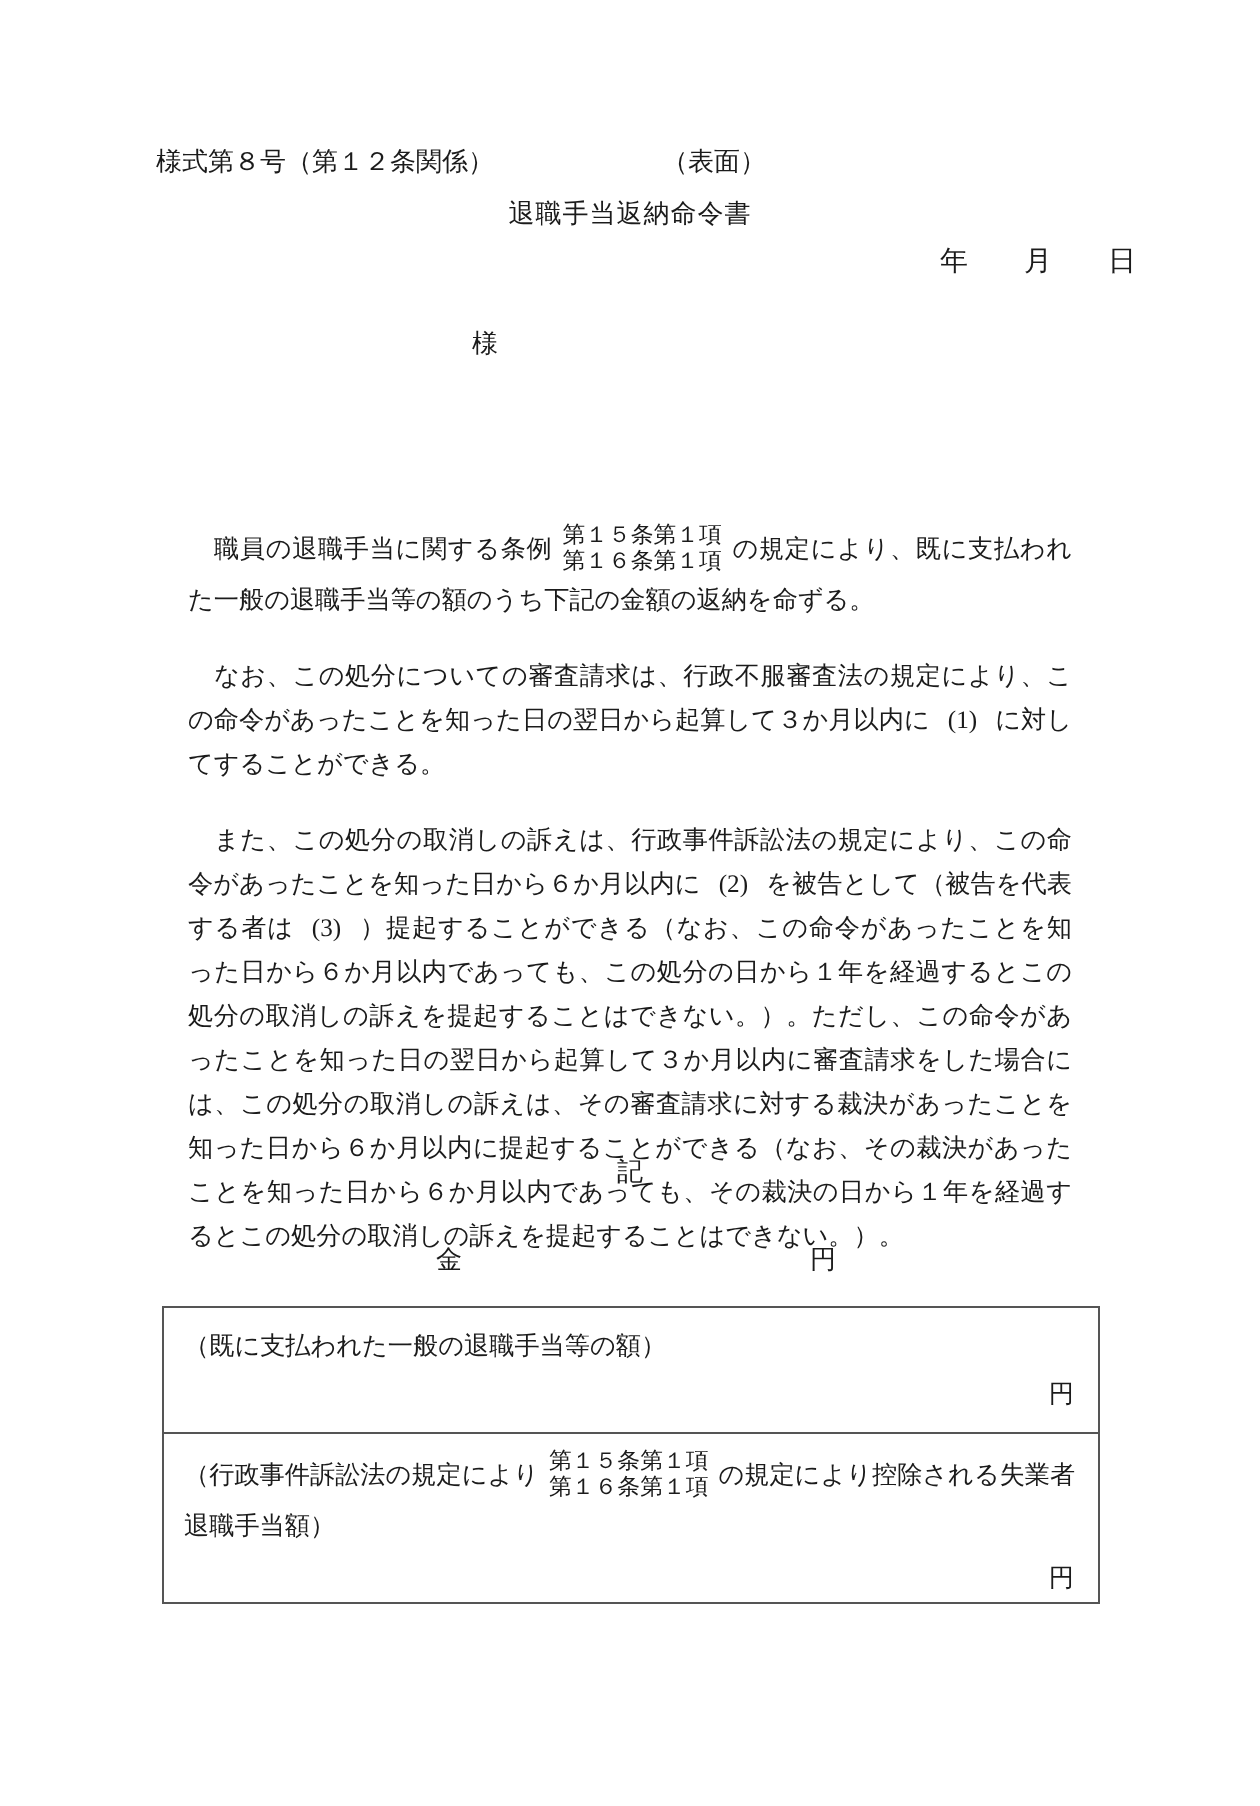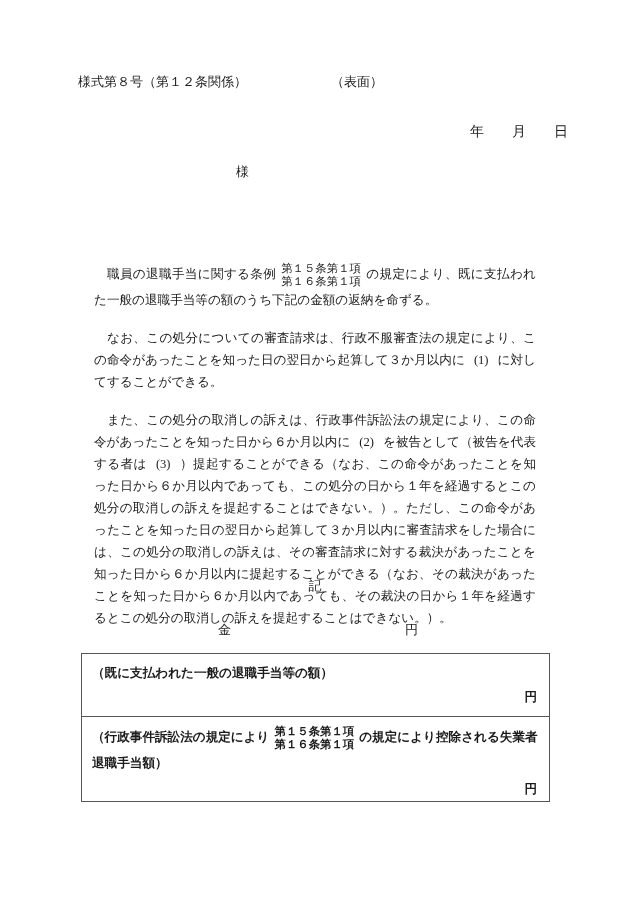--- a/index.html
+++ b/index.html
@@ -26,20 +26,21 @@
 
   
   .hdr-row {
     position: absolute;
     left: 78px;
     top: 72px;
     width: 474px;
     font-size: 13px;
     line-height: 20px;
     white-space: nowrap;
+    font-family: Liberation Mono, monospace;
   }
   .hdr-form-no {
     display: inline-block;
   }
   .hdr-side {
     display: inline-block;
     margin-left: 84px;
   }
 
   .doc-title {
@@ -167,21 +168,20 @@
     border: 1px solid #555555;
     border-collapse: collapse;
     box-sizing: border-box;
   }
   .tbl .row {
     border-bottom: 1px solid #555555;
     box-sizing: border-box;
     padding: 8px 10px 6px 10px;
     font-size: 12.6px;
     line-height: 22px;
-    font-weight: bold;
   }
   .tbl .row:last-child {
     border-bottom: none;
   }
   .row-1 { height: 63px; }
   .row-2 { height: 84px; }
 
   .row .label {
     display: block;
   }
@@ -195,20 +195,21 @@
 </style>
 </head>
 <body>
 
 <div class="page">
 
   <div class="hdr-row">
     <span class="hdr-form-no">様式第８号（第１２条関係）</span><span class="hdr-side">（表面）</span>
   </div>
 
+  <div class="doc-title">退職手当返納命令書</div>
 
   <div class="date-line">
     <span>年</span><span class="date-gap"></span><span>月</span><span class="date-gap"></span><span>日</span>
   </div>
 
   <div class="addressee">様</div>
 
 
   <div class="body">
 

